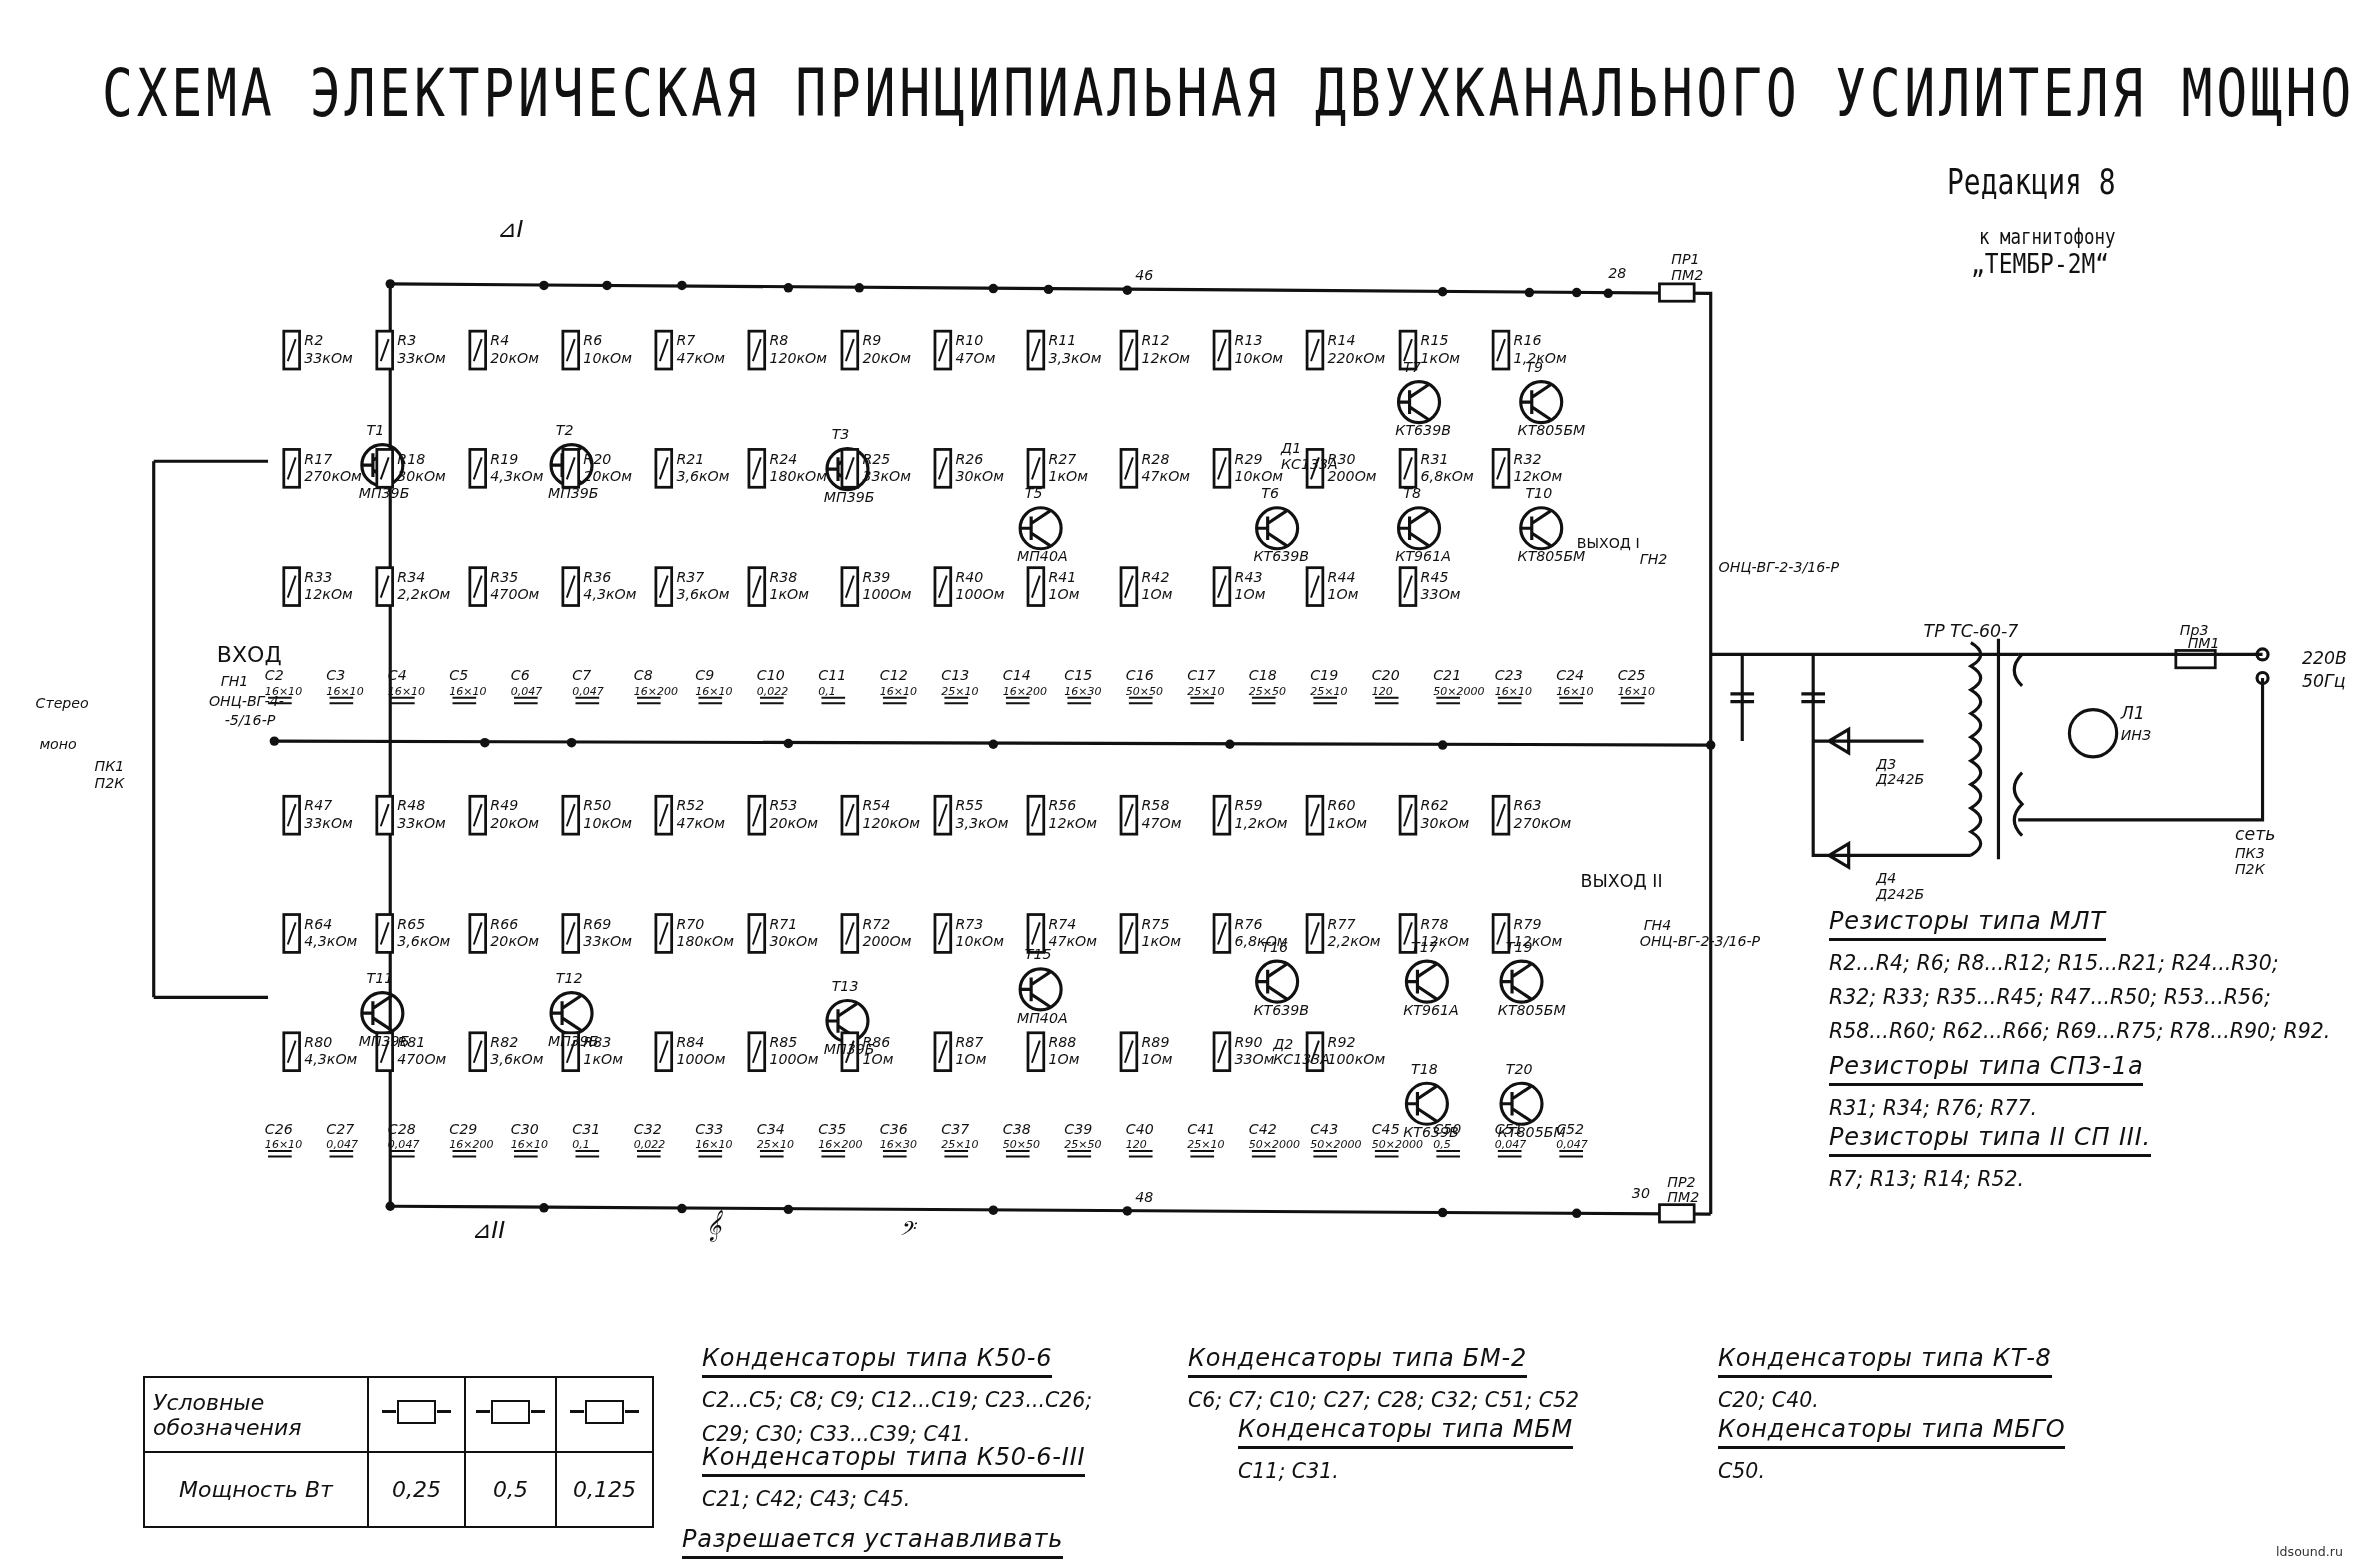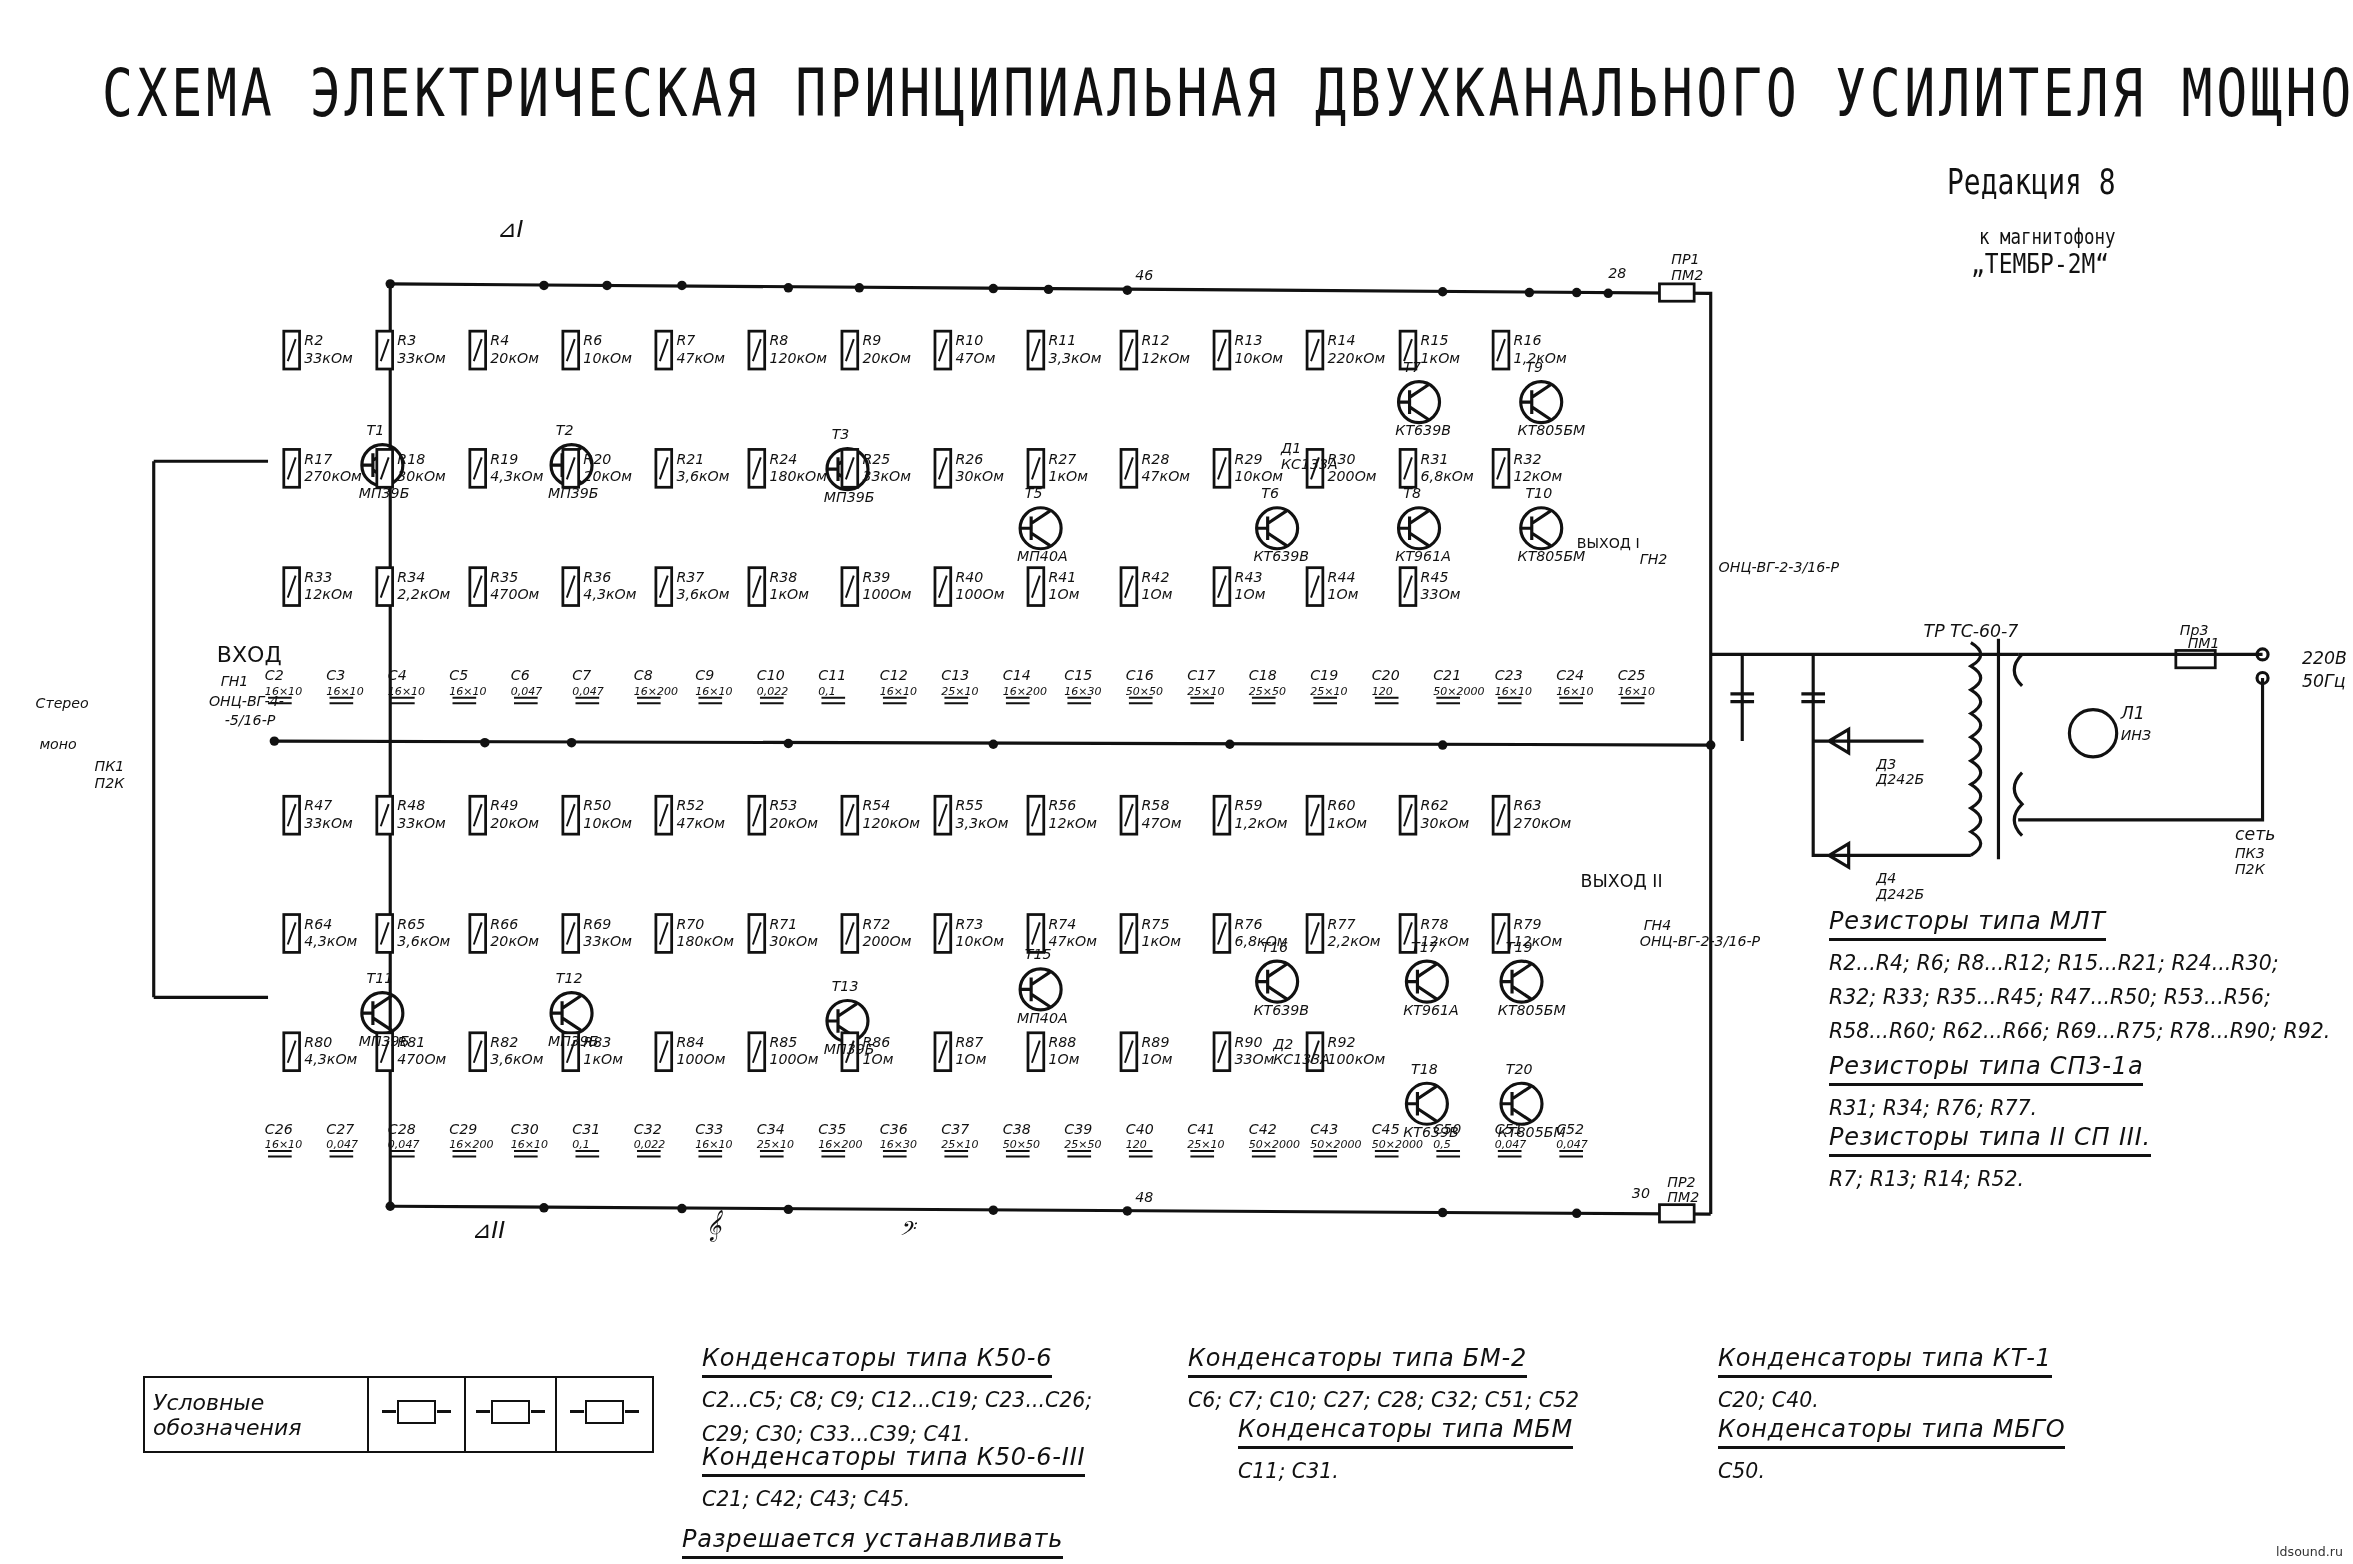--- a/index.html
+++ b/index.html
@@ -682,20 +682,26 @@
 </svg>
 
 <table class="legend">
   <tbody>
       <tr style="height:75px">
     <td style="width:213px;text-align:left;padding-left:8px">Условные обозначения</td>
     <td style="width:93px"><span class="sym"></span></td>
     <td style="width:87px"><span class="sym"></span></td>
     <td style="width:93px"><span class="sym"></span></td>
   </tr>
+  <tr style="height:75px">
+    <td>Мощность Вт</td>
+    <td>0,25</td>
+    <td>0,5</td>
+    <td>0,125</td>
+  </tr>
 </tbody>
   </table>
 
 <div class="notes" style="left:702px;top:1344px">
   <div class="hd">Конденсаторы типа К50-6</div>
   <div class="ln">С2...С5; С8; С9; С12...С19; С23...С26;</div>
   <div class="ln">С29; С30; С33...С39; С41.</div>
 </div>
 <div class="notes" style="left:702px;top:1443px">
   <div class="hd">Конденсаторы типа К50-6-III</div>
@@ -706,21 +712,21 @@
 </div>
 <div class="notes" style="left:1188px;top:1344px">
   <div class="hd">Конденсаторы типа БМ-2</div>
   <div class="ln">С6; С7; С10; С27; С28; С32; С51; С52</div>
 </div>
 <div class="notes" style="left:1238px;top:1415px">
   <div class="hd">Конденсаторы типа МБМ</div>
   <div class="ln">С11; С31.</div>
 </div>
 <div class="notes" style="left:1718px;top:1344px">
-  <div class="hd">Конденсаторы типа КТ-1</div>
+  <div class="hd">Конденсаторы типа КТ-8</div>
   <div class="ln">С20; С40.</div>
 </div>
 <div class="notes" style="left:1718px;top:1415px">
   <div class="hd">Конденсаторы типа МБГО</div>
   <div class="ln">С50.</div>
 </div>
 <div class="notes" style="left:1829px;top:907px">
   <div class="hd">Резисторы типа МЛТ</div>
   <div class="ln">R2...R4; R6; R8...R12; R15...R21; R24...R30;</div>
   <div class="ln">R32; R33; R35...R45; R47...R50; R53...R56;</div>

